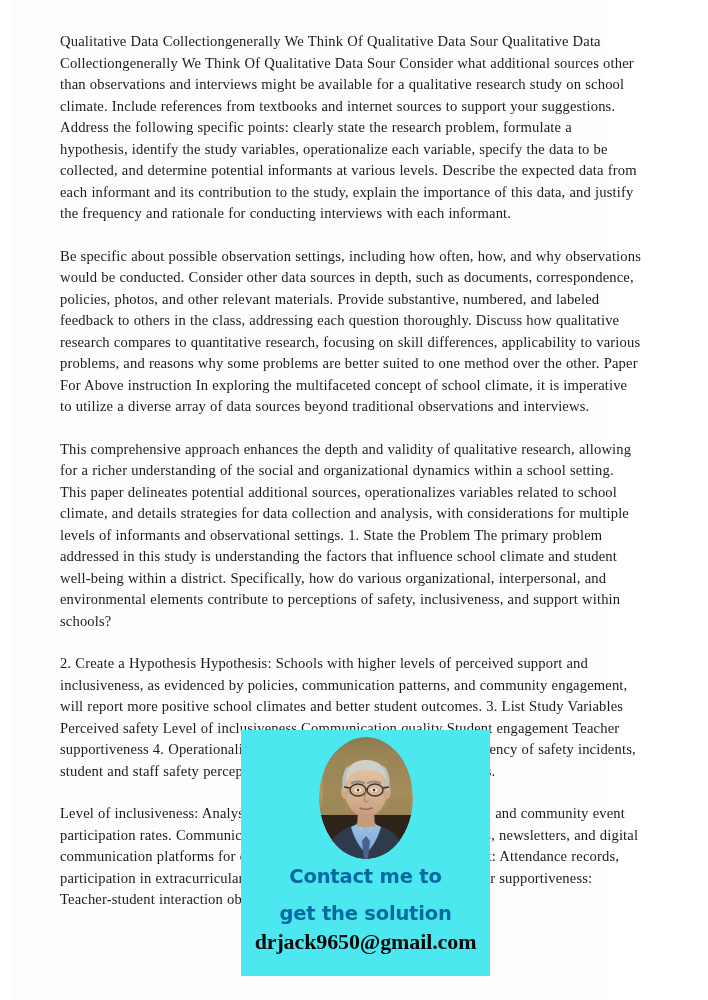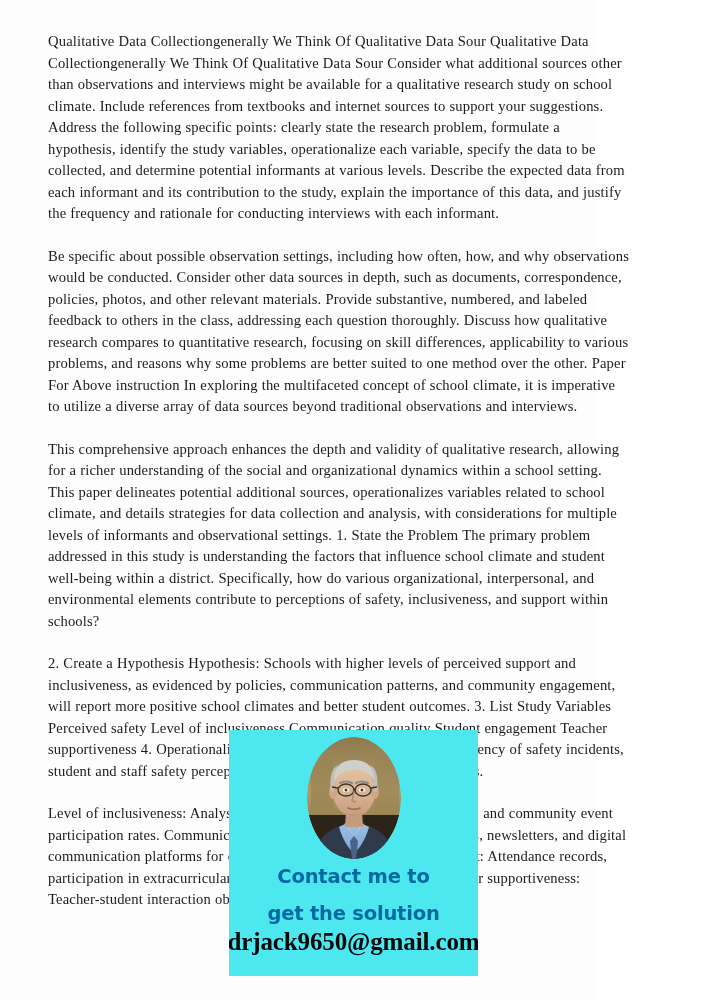--- a/index.html
+++ b/index.html
@@ -11,21 +11,21 @@
     height: 1000px;
     background: #ffffff;
     font-family: "Liberation Serif", "DejaVu Serif", serif;
     overflow: hidden;
     position: relative;
   }
 
   #page {
     position: absolute;
     top: 0;
-    left: 0;
+    left: 12px;
     width: 594px;
     height: 1000px;
     background: #fdfdfd;
   }
 
   #doc-body {
     position: absolute;
     left: 48px;
     top: 31px;
     width: 582px;
@@ -80,21 +80,21 @@
     text-align: center;
     letter-spacing: -0.01em;
     margin: 0;
   }
   #card-line1 { margin-top: 5px; }
   #card-line2 { margin-top: 12px; }
 
   #card-email {
     font-family: "Liberation Serif", "DejaVu Serif", serif;
     font-weight: bold;
-    font-size: 25px;
+    font-size: 22px;
     line-height: 24px;
     color: #07090a;
     text-align: center;
     margin-top: 4px;
     letter-spacing: -0.005em;
   }
 </style>
 </head>
 <body>
 

